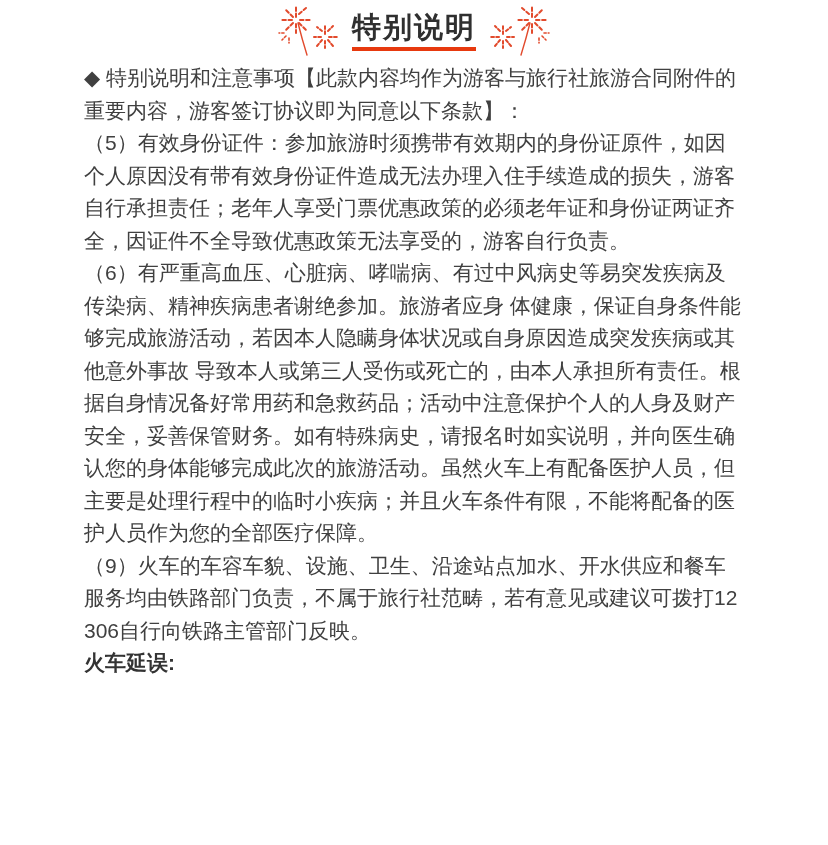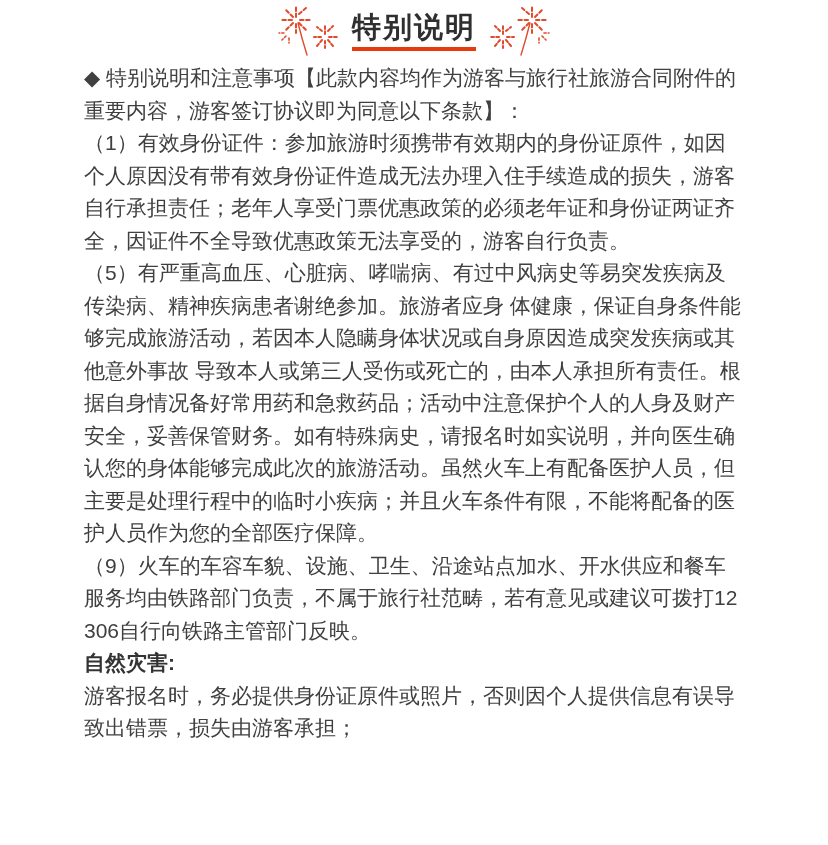--- a/index.html
+++ b/index.html
@@ -139,20 +139,19 @@
             <line x1="44" y1="25" x2="39" y2="21"></line>
           </g>
         </g>
       </svg>
     </span>
 
   </header>
 
   <main class="doc-body">
     <p>◆ 特别说明和注意事项【此款内容均作为游客与旅行社旅游合同附件的重要内容，游客签订协议即为同意以下条款】：</p>
-    <p>（1）有效身份证件：参加旅游时须携带有效期内的身份证原件，如因个人原因没有带有效身份证件造成无法办理入住手续造成的损失，游客自行承担责任；老年人享受门票优惠政策的必须老年证和身份证两证齐全，因证件不全导致优惠政策无法享受的，游客自行负责。</p>
-    <p>（5）有严重高血压、心脏病、哮喘病、有过中风病史等易突发疾病及传染病、精神疾病患者谢绝参加。旅游者应身 体健康，保证自身条件能 够完成旅游活动，若因本人隐瞒身体状况或自身原因造成突发疾病或其他意外事故 导致本人或第三人受伤或死亡的，由本人承担所有责任。根据自身情况备好常用药和急救药品；活动中注意保护个人的人身及财产安全，妥善保管财务。如有特殊病史，请报名时如实说明，并向医生确认您的身体能够完成此次的旅游活动。虽然火车上有配备医护人员，但主要是处理行程中的临时小疾病；并且火车条件有限，不能将配备的医护人员作为您的全部医疗保障。</p>
+    <p>（5）有效身份证件：参加旅游时须携带有效期内的身份证原件，如因个人原因没有带有效身份证件造成无法办理入住手续造成的损失，游客自行承担责任；老年人享受门票优惠政策的必须老年证和身份证两证齐全，因证件不全导致优惠政策无法享受的，游客自行负责。</p>
+    <p>（6）有严重高血压、心脏病、哮喘病、有过中风病史等易突发疾病及传染病、精神疾病患者谢绝参加。旅游者应身 体健康，保证自身条件能 够完成旅游活动，若因本人隐瞒身体状况或自身原因造成突发疾病或其他意外事故 导致本人或第三人受伤或死亡的，由本人承担所有责任。根据自身情况备好常用药和急救药品；活动中注意保护个人的人身及财产安全，妥善保管财务。如有特殊病史，请报名时如实说明，并向医生确认您的身体能够完成此次的旅游活动。虽然火车上有配备医护人员，但主要是处理行程中的临时小疾病；并且火车条件有限，不能将配备的医护人员作为您的全部医疗保障。</p>
     <p>（9）火车的车容车貌、设施、卫生、沿途站点加水、开水供应和餐车服务均由铁路部门负责，不属于旅行社范畴，若有意见或建议可拨打12306自行向铁路主管部门反映。</p>
-    <p class="note-heading">自然灾害:</p>
-    <p>游客报名时，务必提供身份证原件或照片，否则因个人提供信息有误导致出错票，损失由游客承担；</p>
+    <p class="note-heading">火车延误:</p>
   </main>
 
 </div>
 
 </body></html>

